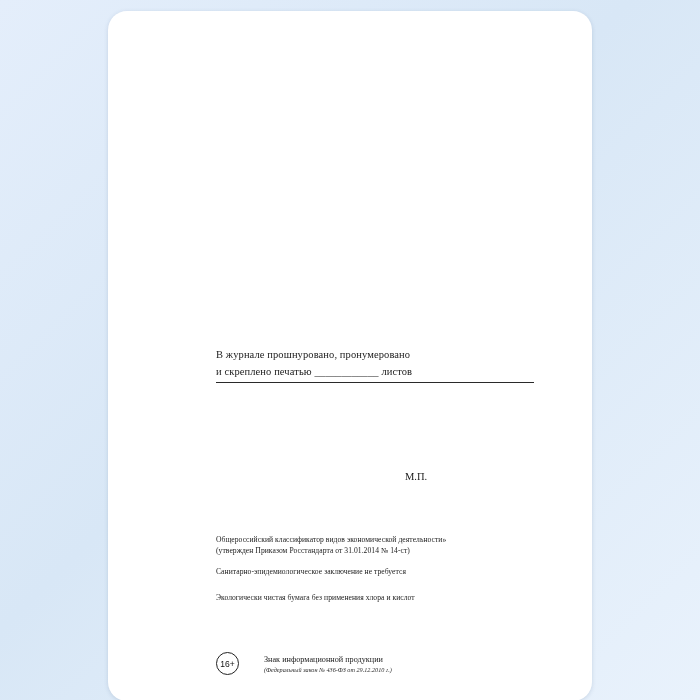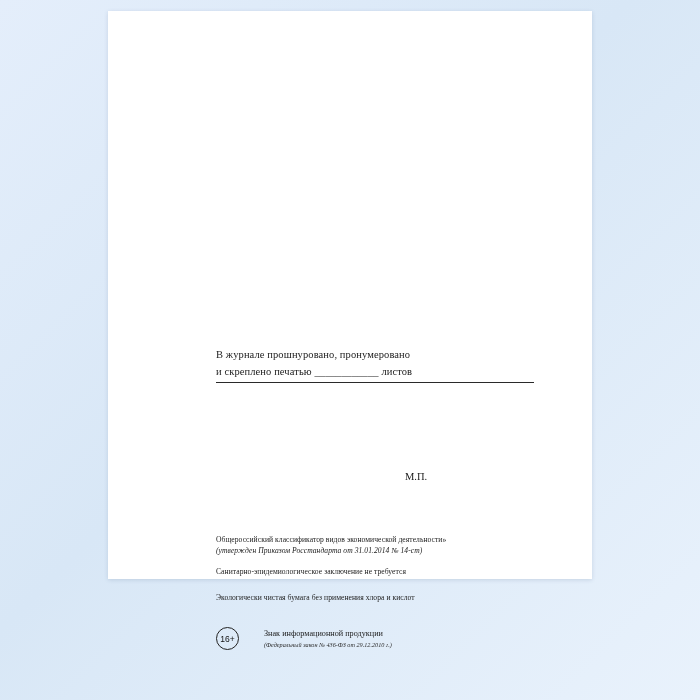--- a/index.html
+++ b/index.html
@@ -17,23 +17,24 @@
     position: relative;
     width: 700px;
     height: 700px;
     background: linear-gradient(135deg, #e4eefb 0%, #d8e7f6 45%, #e9f2fc 100%);
   }
   #page {
     position: absolute;
     left: 108px;
     top: 11px;
     width: 484px;
-    height: 568px;
+    height: 690px;
     background: #ffffff;
     box-shadow: 0 1px 4px rgba(60,90,130,0.18);
+    border-radius: 19px;
   }
   .page-inner {
     position: relative;
     width: 100%;
     height: 100%;
   }
 
   
   .mid-block {
     position: absolute;
@@ -71,36 +72,35 @@
     width: 350px;
     color: #1b1b1b;
   }
   .legal p {
     margin: 0;
     font-size: 7.6px;
     line-height: 1.42;
     letter-spacing: 0.05px;
   }
   .legal .italic {
-    font-style: italic;
   }
   .gap {
     height: 10px;
   }
   .gap-sm {
     height: 8px;
   }
 
   
   .badge-row {
     position: absolute;
     left: 108px;
-    top: 615px;
+    top: 640px;
     display: flex;
-    align-items: flex-start;
+    align-items: center;
   }
   .age-badge {
     width: 21px;
     height: 21px;
     border: 1px solid #222;
     border-radius: 50%;
     display: flex;
     align-items: center;
     justify-content: center;
     font-size: 8.5px;

